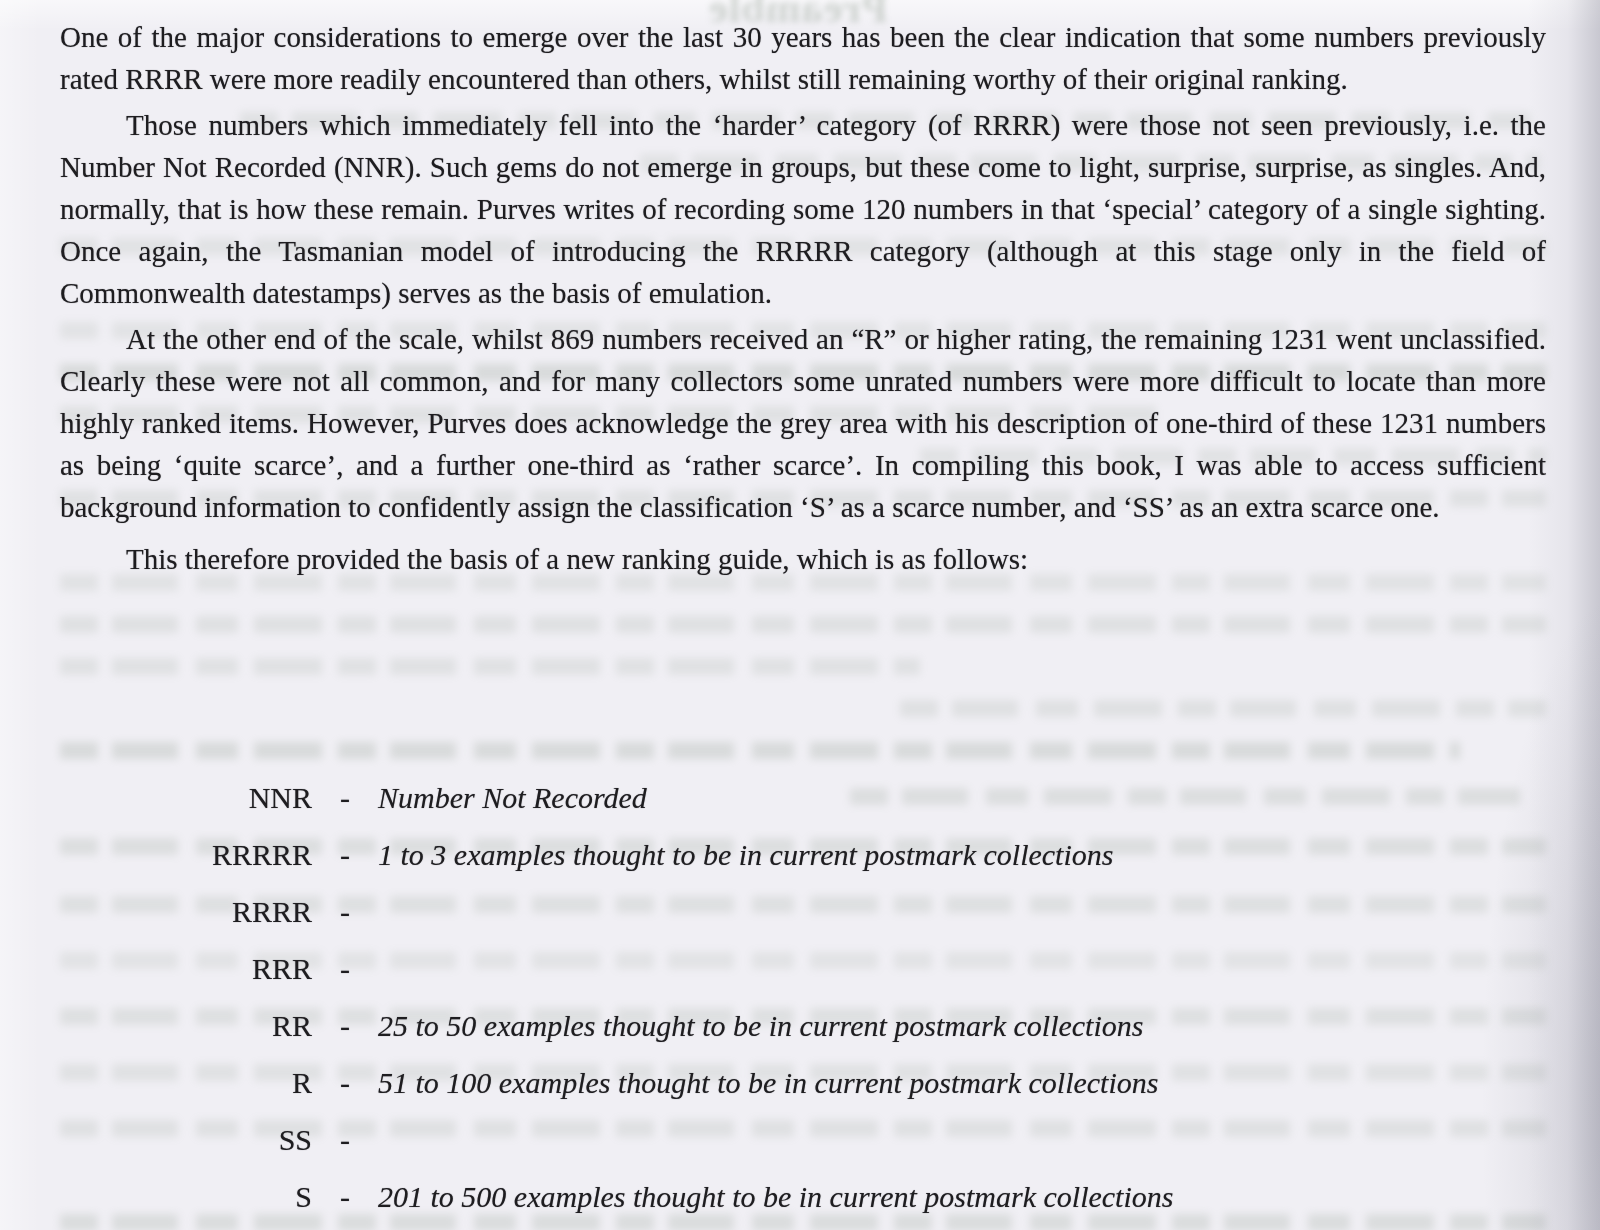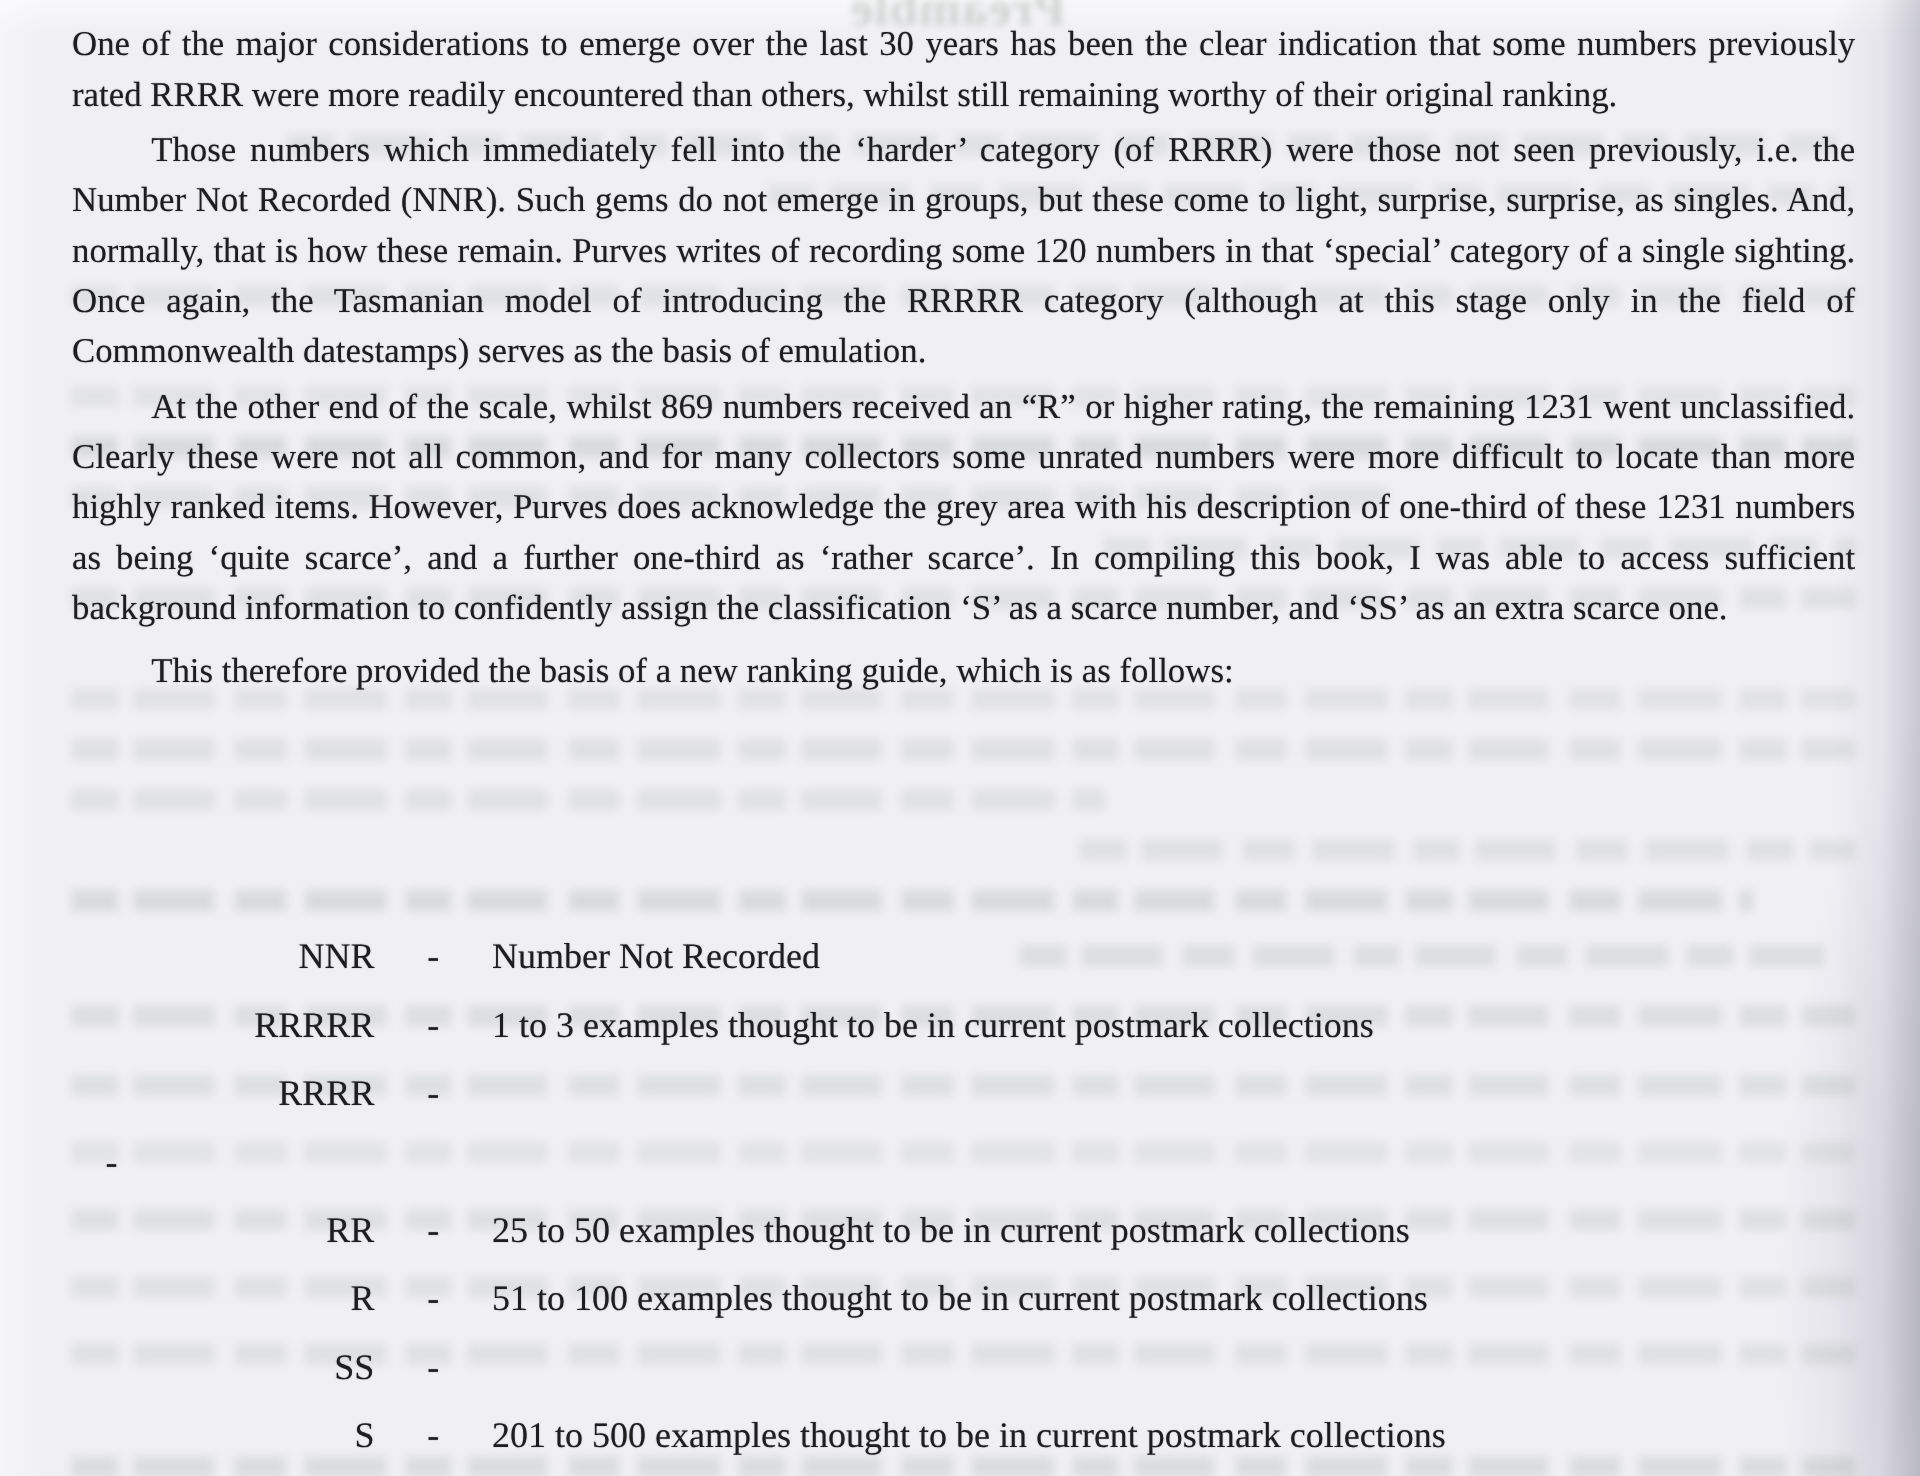--- a/index.html
+++ b/index.html
@@ -48,24 +48,24 @@
     text-shadow: 0 0 1px rgba(40,40,45,0.55);
   }
   .body-text p { margin: 0 0 4px 0; }
   .body-text p.indent { text-indent: 66px; }
   .body-text p.lastpara { margin-top: 10px; }
   
   .rank-table {
     position: absolute; left: 60px; top: 772px; width: 1486px;
     font-size: 30px; text-shadow: 0 0 1px rgba(40,40,45,0.55);
   }
-  .rank-row { display: flex; height: 57px; line-height: 52px; gap: 16px; }
+  .rank-row { display: flex; height: 57px; line-height: 52px; }
   .rank-code { width: 252px; text-align: right; white-space: nowrap; }
   .rank-sep  { width: 66px; text-align: center; }
-  .rank-desc { flex: 1; white-space: nowrap; }
+  .rank-desc { flex: 1; white-space: nowrap; font-style: italic; }
   
   .gutter-shadow {
     position: absolute; top: 0; right: 0; width: 72px; height: 100%;
     background: linear-gradient(to right,
       rgba(140,140,158,0) 0%, rgba(140,140,158,0.10) 55%, rgba(108,108,126,0.30) 100%);
     pointer-events: none;
   }
   .gutter-shadow-low {
     position: absolute; bottom: 0; right: 0; width: 120px; height: 640px;
     background: radial-gradient(ellipse at 115% 80%,
@@ -118,20 +118,21 @@
     <div class="rank-row">
       <span class="rank-code">RRRRR</span>
       <span class="rank-sep">-</span>
       <span class="rank-desc">1 to 3 examples thought to be in current postmark collections</span>
     </div>
     <div class="rank-row">
       <span class="rank-code">RRRR</span>
       <span class="rank-sep">-</span>
     </div>
     <div class="rank-row">
+      <span class="rank-code">RRR</span>
       <span class="rank-sep">-</span>
     </div>
     <div class="rank-row">
       <span class="rank-code">RR</span>
       <span class="rank-sep">-</span>
       <span class="rank-desc">25 to 50 examples thought to be in current postmark collections</span>
     </div>
     <div class="rank-row">
       <span class="rank-code">R</span>
       <span class="rank-sep">-</span>

